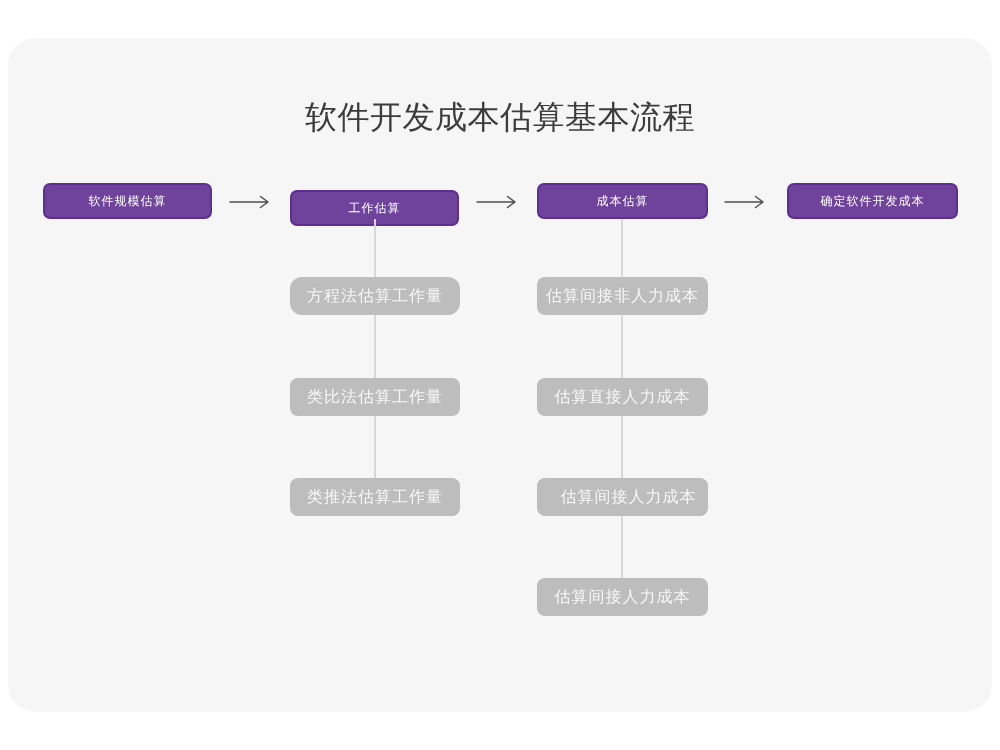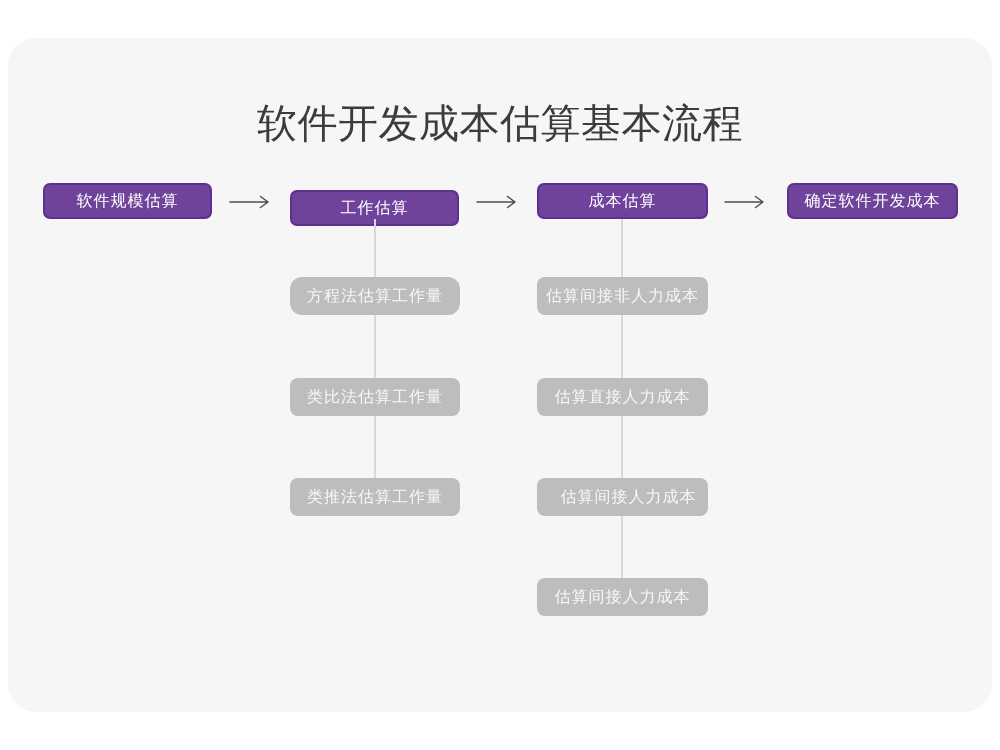--- a/index.html
+++ b/index.html
@@ -26,36 +26,36 @@
     left: 8px; top: 38px;
     width: 984px; height: 674px;
     background: var(--card_bg);
     border-radius: 28px;
   }
   .title {
     position: absolute;
     left: 0; top: 96px;
     width: 100%;
     text-align: center;
-    font-size: 40px;
+    font-size: 32px;
     letter-spacing: 0.5px;
     color: var(--title_color);
     font-weight: 400;
   }
   .stage {
     position: absolute;
     height: 36px;
     background: var(--stage_fill);
     border: 2px solid var(--stage_border);
     border-radius: 7px;
     color: #ffffff;
     display: flex;
     align-items: center;
     justify-content: center;
-    font-size: 16px;
+    font-size: 12px;
     letter-spacing: 1px;
   }
   .sub {
     position: absolute;
     height: 38px;
     background: var(--sub_fill);
     border-radius: 8px;
     color: #f7f7f7;
     display: flex;
     align-items: center;

